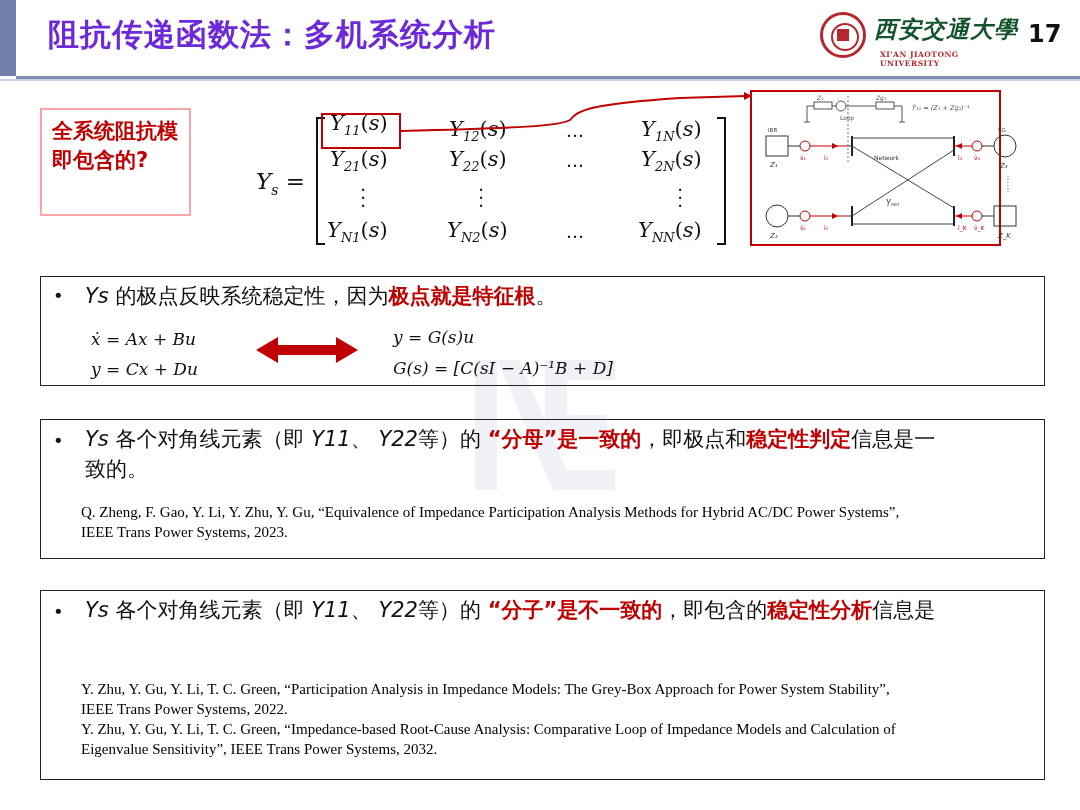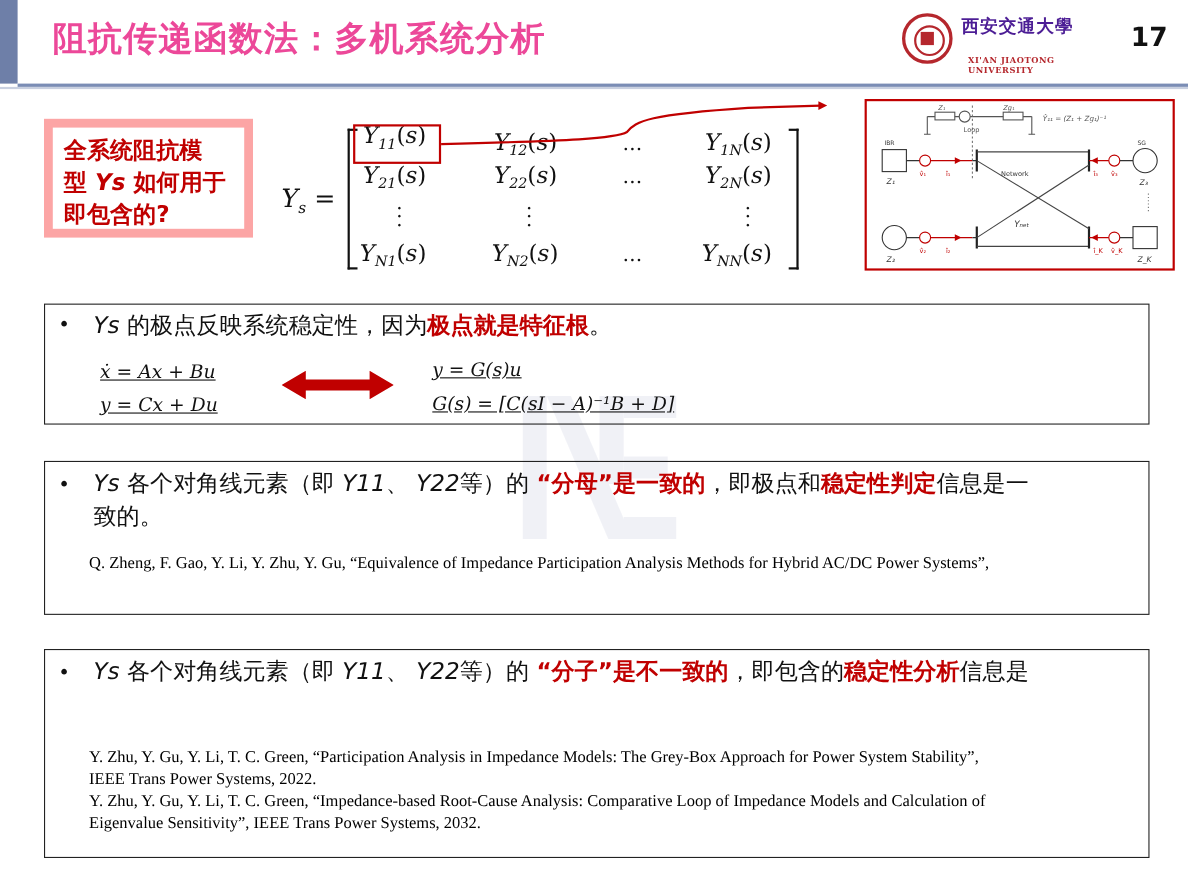--- a/index.html
+++ b/index.html
@@ -3,65 +3,65 @@
 <meta charset="utf-8">
 <style>
   * { box-sizing: border-box; margin: 0; padding: 0; }
   html, body { width: 1080px; height: 810px; background: #ffffff; overflow: hidden; }
   body { position: relative; font-family: "DejaVu Sans", sans-serif; color: #111; }
 
   
   .left-accent { position: absolute; left: 0; top: 0; width: 16px; height: 76px; background: #6e7fa8; }
   .header-rule { position: absolute; left: 16px; top: 76px; width: 1064px; height: 3px; background: #7b8db5; }
   .header-rule2 { position: absolute; left: 0; top: 79px; width: 1080px; height: 2px; background: #c9d0e0; }
-  .title { position: absolute; left: 48px; top: 14px; font-size: 31px; font-weight: bold; letter-spacing: 1px; color: #ec4899; }
+  .title { position: absolute; left: 48px; top: 14px; font-size: 31px; font-weight: bold; letter-spacing: 1px; color: #6d28d9; }
   .logo { position: absolute; left: 820px; top: 8px; width: 200px; height: 56px; }
   .logo-seal { position: absolute; left: 0; top: 4px; width: 46px; height: 46px; border-radius: 50%; border: 3px solid #b5272d; background: #fff; }
   .logo-seal::before { content: ""; position: absolute; left: 8px; top: 8px; width: 24px; height: 24px; border-radius: 50%; border: 2px solid #b5272d; }
   .logo-seal::after { content: ""; position: absolute; left: 14px; top: 14px; width: 12px; height: 12px; background: #b5272d; }
-  .logo-cn { position: absolute; left: 54px; top: 6px; font-family: "DejaVu Serif", serif; font-weight: bold; font-size: 16px; color: #4c1d95; letter-spacing: 1px; }
+  .logo-cn { position: absolute; left: 54px; top: 6px; font-family: "DejaVu Serif", serif; font-style: italic; font-weight: bold; font-size: 23px; color: #14532d; letter-spacing: 1px; }
   .logo-en { position: absolute; left: 60px; top: 42px; font-family: "DejaVu Serif", serif; font-size: 7.5px; font-weight: bold; color: #b5272d; letter-spacing: 0.5px; }
   .page-num { position: absolute; left: 1028px; top: 20px; font-size: 24px; font-weight: bold; color: #111; }
 
   
-  .question-box { position: absolute; left: 40px; top: 108px; width: 190px; height: 108px; border: 8px solid #fca5a5; padding: 7px 0 0 10px; }
+  .question-box { position: absolute; left: 40px; top: 108px; width: 151px; height: 108px; border: 2px solid #fca5a5; padding: 7px 0 0 10px; }
   .question-text { font-size: 21px; font-weight: bold; color: #c00000; line-height: 29px; }
   .question-text i { font-style: italic; }
 
   
   .matrix-lhs { position: absolute; left: 256px; top: 168px; font-family: "DejaVu Serif", serif; font-style: italic; font-size: 23px; }
   .matrix-lhs sub { font-size: 14px; }
   .bracket-l { position: absolute; left: 316px; top: 117px; width: 9px; height: 128px; border: 2px solid #111; border-right: none; }
   .bracket-r { position: absolute; left: 717px; top: 117px; width: 9px; height: 128px; border: 2px solid #111; border-left: none; }
   .cell { position: absolute; font-family: "DejaVu Serif", serif; font-size: 21px; white-space: nowrap; }
   .cell i { font-style: italic; }
   .cell sub { font-size: 13px; font-style: italic; }
   .dots { position: absolute; font-family: "DejaVu Serif", serif; font-size: 18px; }
   .vdots { position: absolute; font-family: "DejaVu Serif", serif; font-size: 18px; line-height: 8px; width: 10px; text-align: center; }
   .highlight-cell { position: absolute; left: 321px; top: 113px; width: 80px; height: 36px; border: 2.5px solid #c00000; }
 
   
   .connector { position: absolute; left: 400px; top: 88px; width: 352px; height: 50px; }
 
   
-  .diagram-box { position: absolute; left: 750px; top: 90px; width: 282px; height: 156px; border: 2px solid #c00000; background: #fff; margin-left: 36px; }
+  .diagram-box { position: absolute; left: 750px; top: 90px; width: 251px; height: 156px; border: 2px solid #c00000; background: #fff; }
   .diagram-box svg { position: absolute; left: 0; top: 0; }
 
   
   .box { position: absolute; left: 40px; border: 1.5px solid #222; background: transparent; }
   .box1 { top: 276px; width: 1005px; height: 110px; }
   .box2 { top: 419px; width: 1005px; height: 140px; }
   .box3 { top: 590px; width: 1005px; height: 190px; }
   .bullet { position: absolute; left: 12px; font-size: 18px; }
   .line { position: absolute; left: 44px; font-size: 21px; line-height: 30px; white-space: nowrap; color: #111; text-align: right; }
   .red { color: #c00000; font-weight: bold; }
   .it { font-style: italic; }
   .ref { position: absolute; left: 40px; font-family: "Liberation Serif", serif; font-size: 15px; line-height: 20px; color: #000000; white-space: nowrap; }
 
-  .eq { position: absolute; font-family: "DejaVu Serif", serif; font-style: italic; font-size: 17px; white-space: nowrap; text-decoration: underline; }
+  .eq { position: absolute; font-family: "DejaVu Serif", serif; font-style: italic; font-size: 17px; white-space: nowrap; }
   .arrow { position: absolute; left: 215px; top: 60px; width: 102px; height: 26px; }
 
   
   .watermark { position: absolute; left: 475px; top: 360px; width: 140px; height: 130px; opacity: 0.07; }
 </style>
 </head>
 <body>
 
 <div class="left-accent"></div>
 <div class="header-rule"></div>
@@ -79,21 +79,20 @@
   <rect x="0" y="0" width="22" height="130" fill="#3a4a8a"></rect>
   <polygon points="22,0 44,0 100,130 78,130" fill="#3a4a8a"></polygon>
   <rect x="70" y="0" width="22" height="80" fill="#3a4a8a"></rect>
   <rect x="92" y="0" width="48" height="20" fill="#3a4a8a"></rect>
   <rect x="92" y="55" width="40" height="20" fill="#3a4a8a"></rect>
   <rect x="92" y="110" width="48" height="20" fill="#3a4a8a"></rect>
 </svg>
 
 <div class="question-box">
   <div class="question-text">全系统阻抗模</div>
-  <div class="question-text"><span>型 </span><i>Ys</i><span> 如何用于</span></div>
   <div class="question-text">即包含的?</div>
 </div>
 
 <div class="matrix-lhs"><span>Y</span><sub>s</sub> <span style="font-style:normal">=</span></div>
 <div class="bracket-l"></div>
 <div class="bracket-r"></div>
 
 <div class="cell" style="left:330px;top:111px"><i>Y</i><sub>11</sub>(<i>s</i>)</div>
 <div class="cell" style="left:449px;top:117px"><i>Y</i><sub>12</sub>(<i>s</i>)</div>
 <div class="dots" style="left:566px;top:120px">…</div>
@@ -204,20 +203,21 @@
   </svg>
   <div class="eq" style="left:352px;top:50px">y = G(s)u</div>
   <div class="eq" style="left:352px;top:81px">G(s) = [C(sI − A)⁻¹B + D]</div>
 </div>
 
 <div class="box box2">
   <div class="bullet" style="top:10px">•</div>
   <div class="line" style="top:4px"><span class="it">Ys</span><span> 各个对角线元素（即 </span><span class="it">Y11</span><span>、 </span><span class="it">Y22</span><span>等）的 </span><span class="red">“分母”是一致的</span><span>，即极点和</span><span class="red">稳定性判定</span><span>信息是一</span></div>
   <div class="line" style="top:34px">致的。</div>
   <div class="ref" style="top:82px">Q. Zheng, F. Gao, Y. Li, Y. Zhu, Y. Gu, “Equivalence of Impedance Participation Analysis Methods for Hybrid AC/DC Power Systems”,</div>
+  <div class="ref" style="top:102px">IEEE Trans Power Systems, 2023.</div>
 </div>
 
 <div class="box box3">
   <div class="bullet" style="top:10px">•</div>
   <div class="line" style="top:4px"><span class="it">Ys</span><span> 各个对角线元素（即 </span><span class="it">Y11</span><span>、 </span><span class="it">Y22</span><span>等）的 </span><span class="red">“分子”是不一致的</span><span>，即包含的</span><span class="red">稳定性分析</span><span>信息是</span></div>
   <div class="ref" style="top:88px">Y. Zhu, Y. Gu, Y. Li, T. C. Green, “Participation Analysis in Impedance Models: The Grey-Box Approach for Power System Stability”,</div>
   <div class="ref" style="top:108px">IEEE Trans Power Systems, 2022.</div>
   <div class="ref" style="top:128px">Y. Zhu, Y. Gu, Y. Li, T. C. Green, “Impedance-based Root-Cause Analysis: Comparative Loop of Impedance Models and Calculation of</div>
   <div class="ref" style="top:148px">Eigenvalue Sensitivity”, IEEE Trans Power Systems, 2032.</div>
 </div>

